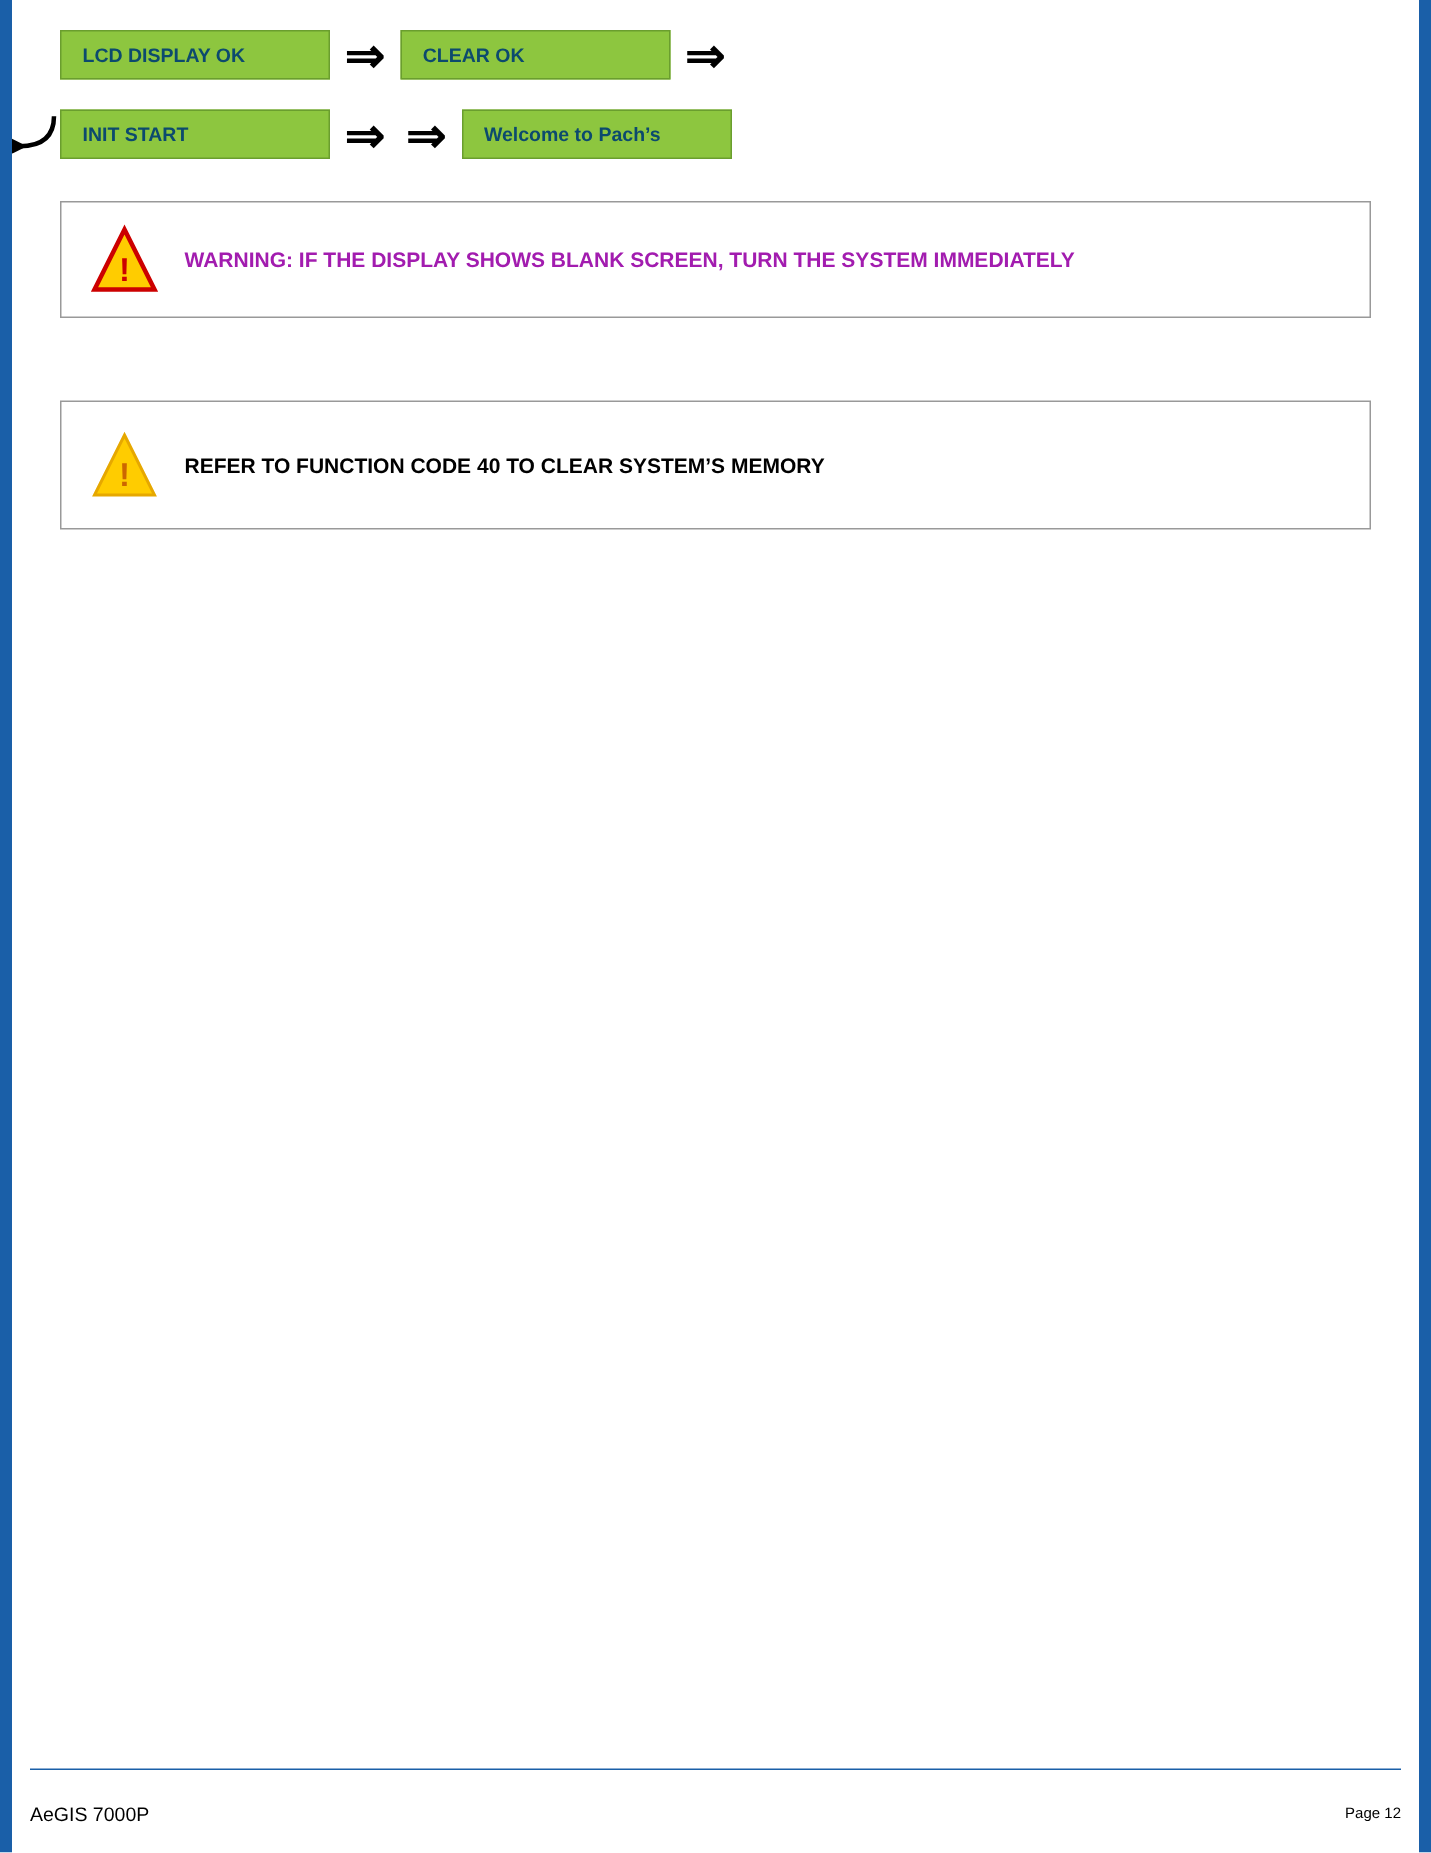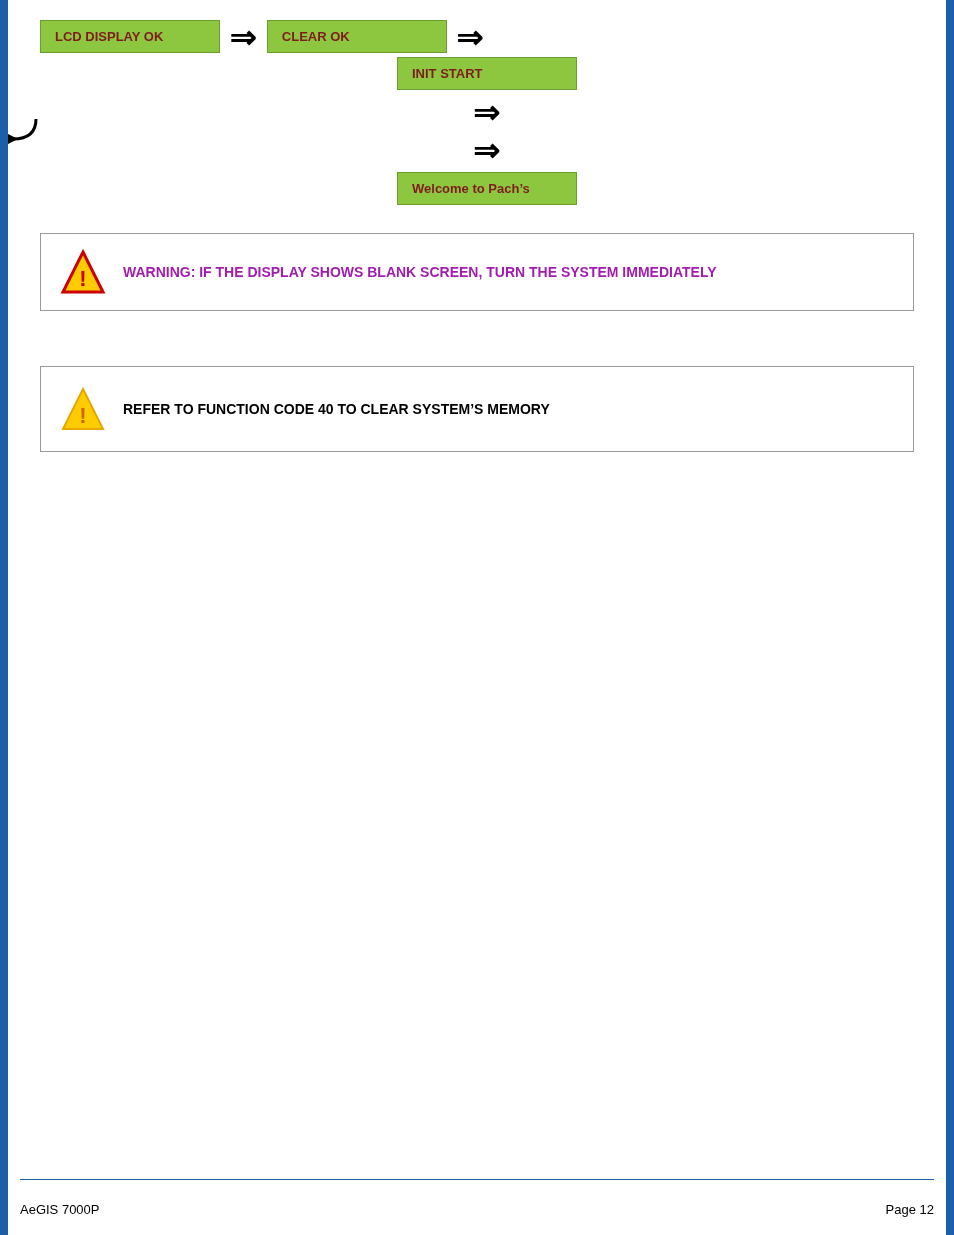--- a/index.html
+++ b/index.html
@@ -31,21 +31,21 @@
       align-items: center;
       gap: 6px;
     }
 
     .flow-box {
       background: #8dc63f;
       border: 1.5px solid #6a9e2e;
       padding: 8px 14px;
       font-size: 13px;
       font-weight: bold;
-      color: #7f1d1d;
+      color: #0c4a6e;
       min-width: 180px;
       text-align: left;
     }
 
     .arrow-right {
       font-size: 32px;
       color: #000;
       font-weight: bold;
       line-height: 1;
       margin: 0 4px;
@@ -111,21 +111,21 @@
       border-top: 1.5px solid #1a5fa8;
       padding-top: 22px;
     }
 
     .footer-left {
       font-size: 13px;
       color: #000;
     }
 
     .footer-right {
-      font-size: 13px;
+      font-size: 10px;
       color: #000;
     }
 
     .flow-section {
       position: relative;
       margin-top: 20px;
       margin-left: 20px;
       margin-right: 20px;
     }
   </style>
@@ -144,21 +144,21 @@
     </div>
 
     <span class="arrow-right">⇒</span>
     <div class="flow-box">
       <span>CLEAR OK</span>
     </div>
 
     <span class="arrow-right">⇒</span>
   </div>
 
-  <div class="flow-row" style="margin-left: 20px; margin-top: 4px; position: relative; flex-direction: column;">
+  <div class="flow-row" style="margin-left: 20px; margin-top: 20px; position: relative;">
 
     <div style="position: absolute; left: -32px; top: 50%; transform: translateY(-50%);">
       <svg width="30" height="30" viewBox="0 0 30 30">
         <path d="M28,5 Q28,25 5,25" stroke="#000" stroke-width="3" fill="none"></path>
         <polygon points="0,20 0,30 10,25" fill="#000"></polygon>
       </svg>
     </div>
     <div class="flow-box">
       <span>INIT START</span>
     </div>

